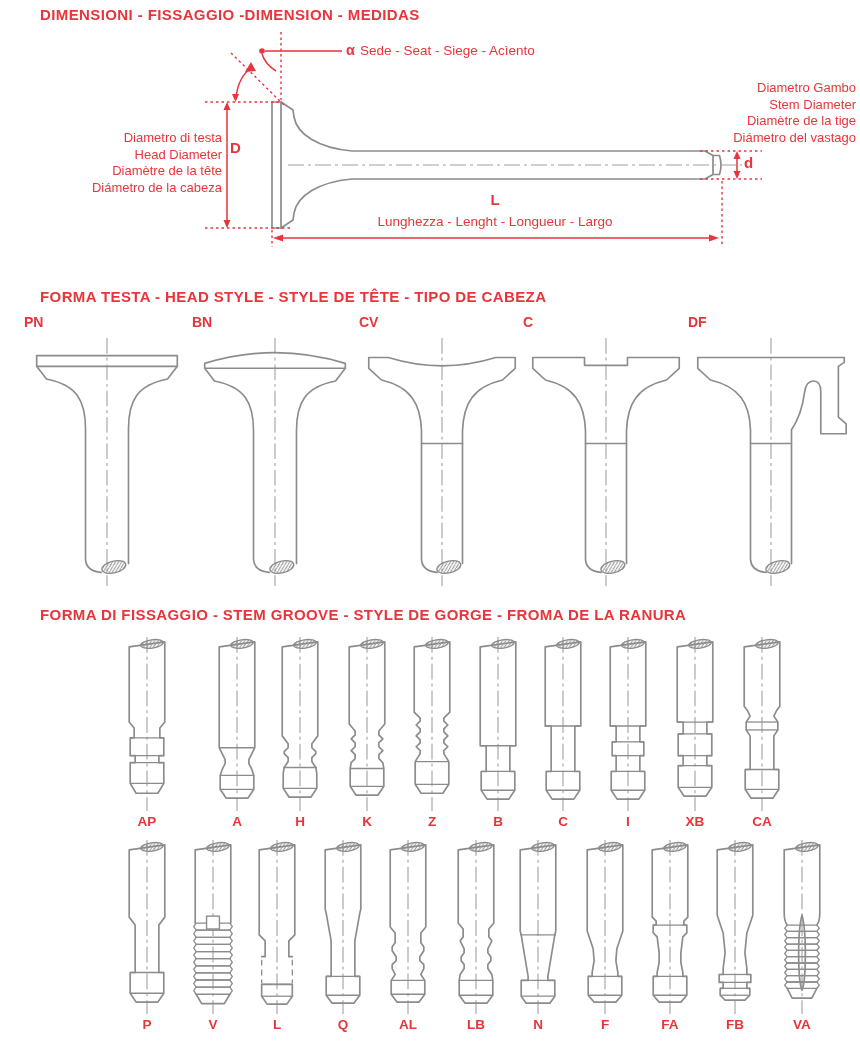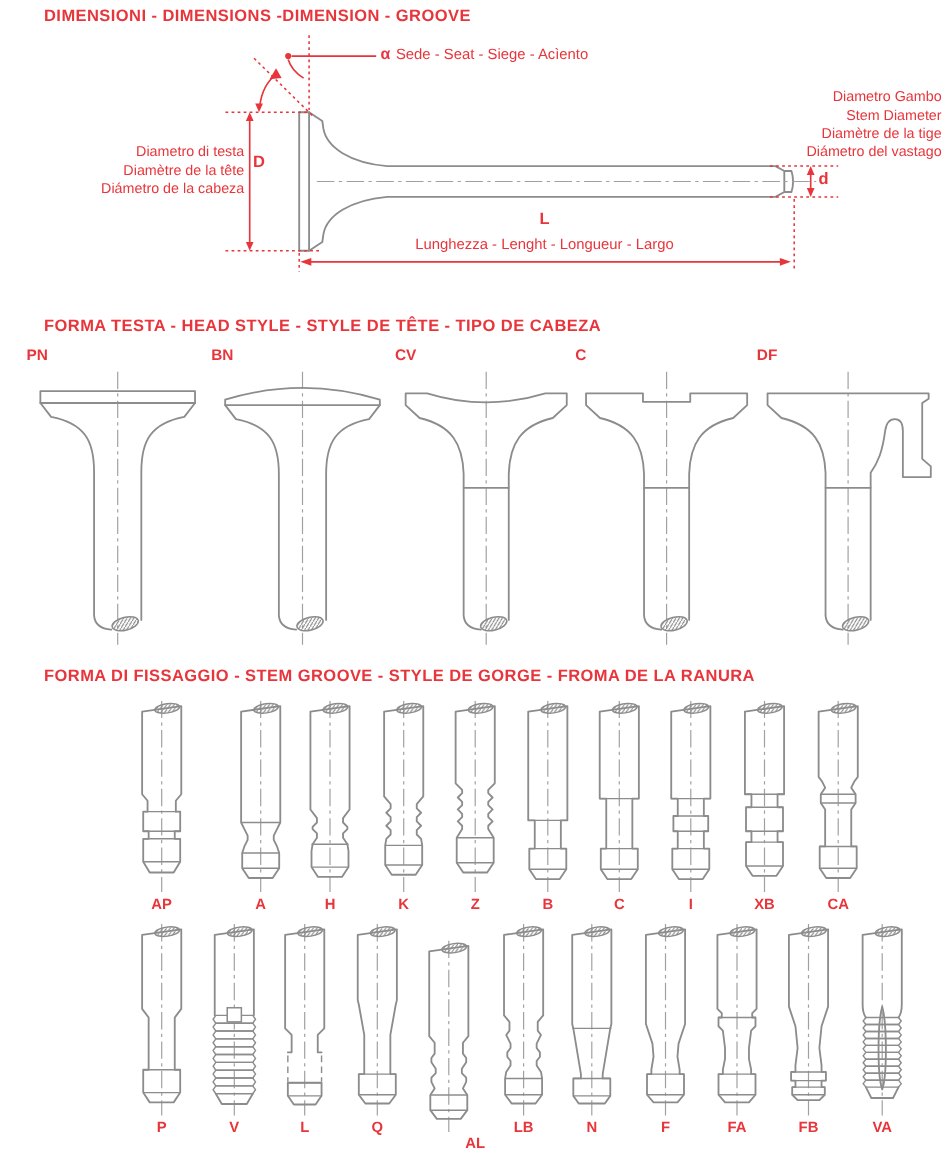--- a/index.html
+++ b/index.html
@@ -41,21 +41,21 @@
   <defs>
     <pattern id="h6" width="7" height="7" patternUnits="userSpaceOnUse">
       <path d="M0,7 L7,0" class="hat" fill="none"></path>
     </pattern>
     <pattern id="hsm" width="3.8" height="3.8" patternUnits="userSpaceOnUse">
       <path d="M0,3.8 L3.8,0" stroke="#8c8c8c" stroke-width="1" fill="none"></path>
     </pattern>
   </defs>
 </svg>
 
-<h2 class="sec-title" style="left:40px;top:6px">DIMENSIONI - DIMENSIONS -DIMENSION - GROOVE</h2>
+<h2 class="sec-title" style="left:40px;top:6px">DIMENSIONI - FISSAGGIO -DIMENSION - MEDIDAS</h2>
 
 <div class="dim-stage">
   <svg class="dim-svg" viewBox="0 0 860 265">
 
     <path class="g" d="M272,72 H281 M272,198 H281 M272,72 V198 M281,72 V198"></path>
     <path class="g" d="M281,72 L293,80 L294,87 C297,104 318,118 352,121 H705 L713,125.5 H719.5
                        M281,198 L293,190 L294,183 C297,166 318,152 352,149 H705 L713,144.5 H719.5
                        M713,125.5 V144.5 M719.5,125.5 Q722.5,135 719.5,144.5"></path>
     <line class="cl" x1="288" y1="135" x2="742" y2="135"></line>
 
@@ -82,20 +82,21 @@
   <div class="redtxt stemdia-label">
     <span style="display:block">Diametro Gambo</span>
     <span style="display:block">Stem Diameter</span>
     <span style="display:block">Diamètre de la tige</span>
     <span style="display:block">Diámetro del vastago</span>
   </div>
   <div class="redtxt sym d-sym">d</div>
 
   <div class="redtxt headdia-label">
     <span style="display:block">Diametro di testa</span>
+    <span style="display:block">Head Diameter</span>
     <span style="display:block">Diamètre de la tête</span>
     <span style="display:block">Diámetro de la cabeza</span>
   </div>
   <div class="redtxt sym D-sym">D</div>
 
   <div class="redtxt sym L-sym">L</div>
   <div class="redtxt length-label">Lunghezza - Lenght - Longueur - Largo</div>
 </div>
 
 <h2 class="sec-title" style="left:40px;top:288px">FORMA TESTA - HEAD STYLE - STYLE DE TÊTE - TIPO DE CABEZA</h2>
@@ -311,21 +312,21 @@
     <div class="groove-col" style="left: 310px; top: 0px;">
       <svg viewBox="0 0 66 178" width="66" height="176">
         <line class="cl" x1="33" y1="0" x2="33" y2="176"></line>
         <path class="g" d="M15,10 L51,5 L51,70 L50,74 L45,102 L45,138 L50,138 L50,157 L44,165 L22,165 L16,157 L16,138 L21,138 L21,102 L16,74 L15,70 Z"></path>
         <line class="gl" x1="16" y1="138" x2="50" y2="138"></line>
         <line class="gl" x1="16" y1="157" x2="50" y2="157"></line>
         <ellipse cx="38" cy="7" rx="11.5" ry="4.2" transform="rotate(-8 38 7)" fill="url(#hsm)" stroke="var(--gray)" stroke-width="1.3"></ellipse>
       </svg>
       <div class="code-label">Q</div>
     </div>
-    <div class="groove-col" style="left: 375px; top: 15px; text-align: right;">
+    <div class="groove-col" style="left: 375px; top: 0px;">
       <svg viewBox="0 0 66 178" width="66" height="176">
         <line class="cl" x1="33" y1="0" x2="33" y2="176"></line>
         <path class="g" d="M15,10 L51,5 L51,88 L46,94 L46,104 L49,108 L49,112 L45,118 L45,122 L49,126 L49,130 L46,136 L50,142 L50,156 L44,164 L22,164 L16,156 L16,142 L20,136 L17,130 L17,126 L21,122 L21,118 L17,112 L17,108 L20,104 L20,94 L15,88 Z"></path>
         <line class="gl" x1="16" y1="142" x2="50" y2="142"></line>
         <line class="gl" x1="16" y1="156" x2="50" y2="156"></line>
         <ellipse cx="38" cy="7" rx="11.5" ry="4.2" transform="rotate(-8 38 7)" fill="url(#hsm)" stroke="var(--gray)" stroke-width="1.3"></ellipse>
       </svg>
       <div class="code-label">AL</div>
     </div>
     <div class="groove-col" style="left: 443px; top: 0px;">

